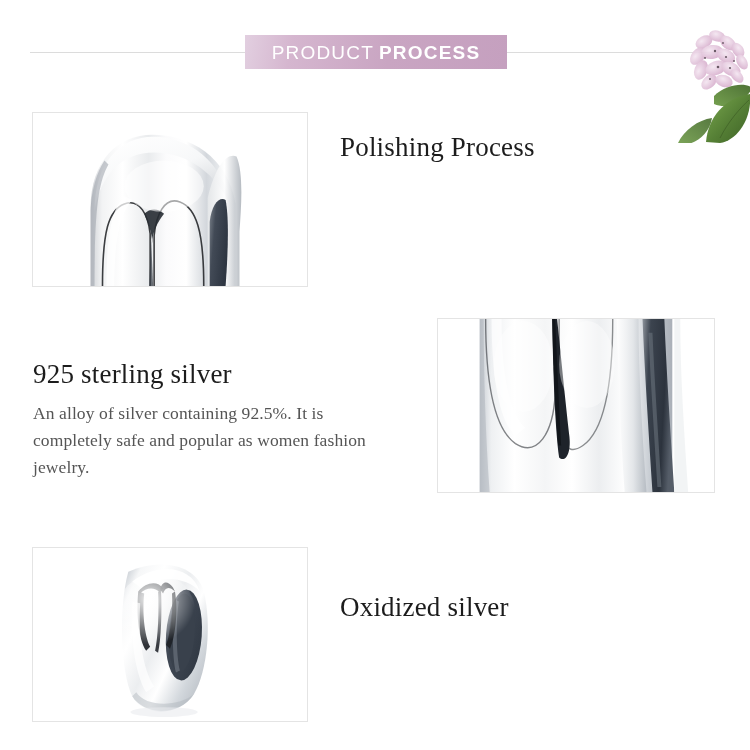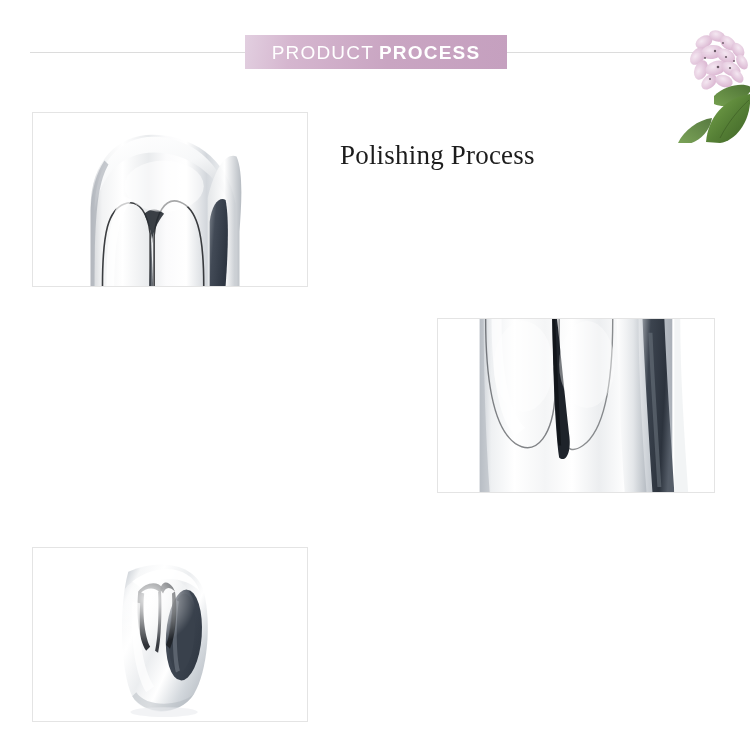--- a/index.html
+++ b/index.html
@@ -81,21 +81,21 @@
     position: absolute;
     background: #ffffff;
     border: 1px solid #e4e4e4;
     box-sizing: border-box;
     overflow: hidden;
   }
   .photo-frame svg { display: block; width: 100%; height: 100%; }
 
   .text-block { position: absolute; }
   .heading {
-    margin: 12px 0 9px 0;
+    margin: 4px 0 9px 0;
     color: #1c1c1c;
     font-size: 27px;
     font-weight: normal;
     line-height: 1.18;
     letter-spacing: 0.2px;
   }
   .body-text {
     margin: 0;
     color: #555555;
     font-size: 17.5px;
@@ -233,20 +233,22 @@
     </div>
 
     <div class="text-block" style="left:340px; top:128px; width:360px;">
       <h2 class="heading">Polishing Process</h2>
     </div>
   </div>
 
   <div class="row">
 
     <div class="text-block" style="left:33px; top:355px; width:340px;">
+      <h2 class="heading">925 sterling silver</h2>
+      <p class="body-text">An alloy of silver containing 92.5%. It is completely safe and popular as women fashion jewelry.</p>
     </div>
 
     <div class="photo-frame" style="left:437px; top:318px; width:278px; height:175px;">
       <svg viewBox="0 0 278 175" xmlns="http://www.w3.org/2000/svg" preserveAspectRatio="none">
         <defs>
           <linearGradient id="s2body" x1="0" y1="0" x2="1" y2="0">
             <stop offset="0%" stop-color="#c6cbd1"></stop>
             <stop offset="6%" stop-color="#eef0f2"></stop>
             <stop offset="18%" stop-color="#ffffff"></stop>
             <stop offset="34%" stop-color="#f4f5f6"></stop>
@@ -347,16 +349,17 @@
 
         <ellipse cx="124" cy="66" rx="40" ry="40" fill="url(#s3glow)"></ellipse>
 
         <path d="M100 150 C112 170, 148 170, 162 148 C148 160, 114 162, 104 146 Z" fill="#aeb4bb" opacity="0.45"></path>
 
         <ellipse cx="132" cy="166" rx="34" ry="5" fill="#e9ebee" opacity="0.6"></ellipse>
       </svg>
     </div>
 
     <div class="text-block" style="left:340px; top:588px; width:370px;">
+      <h2 class="heading">Oxidized silver</h2>
     </div>
   </div>
 
 </div>
 
 </body></html>

